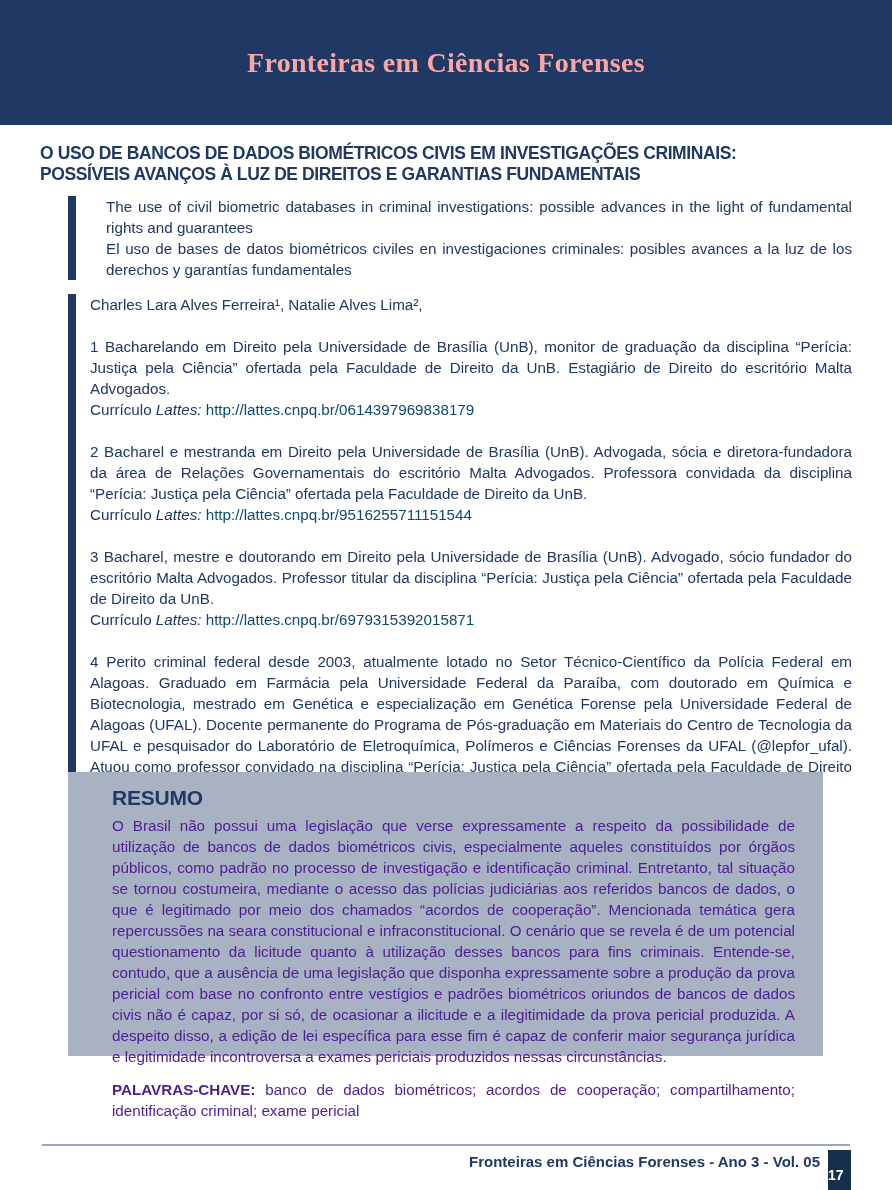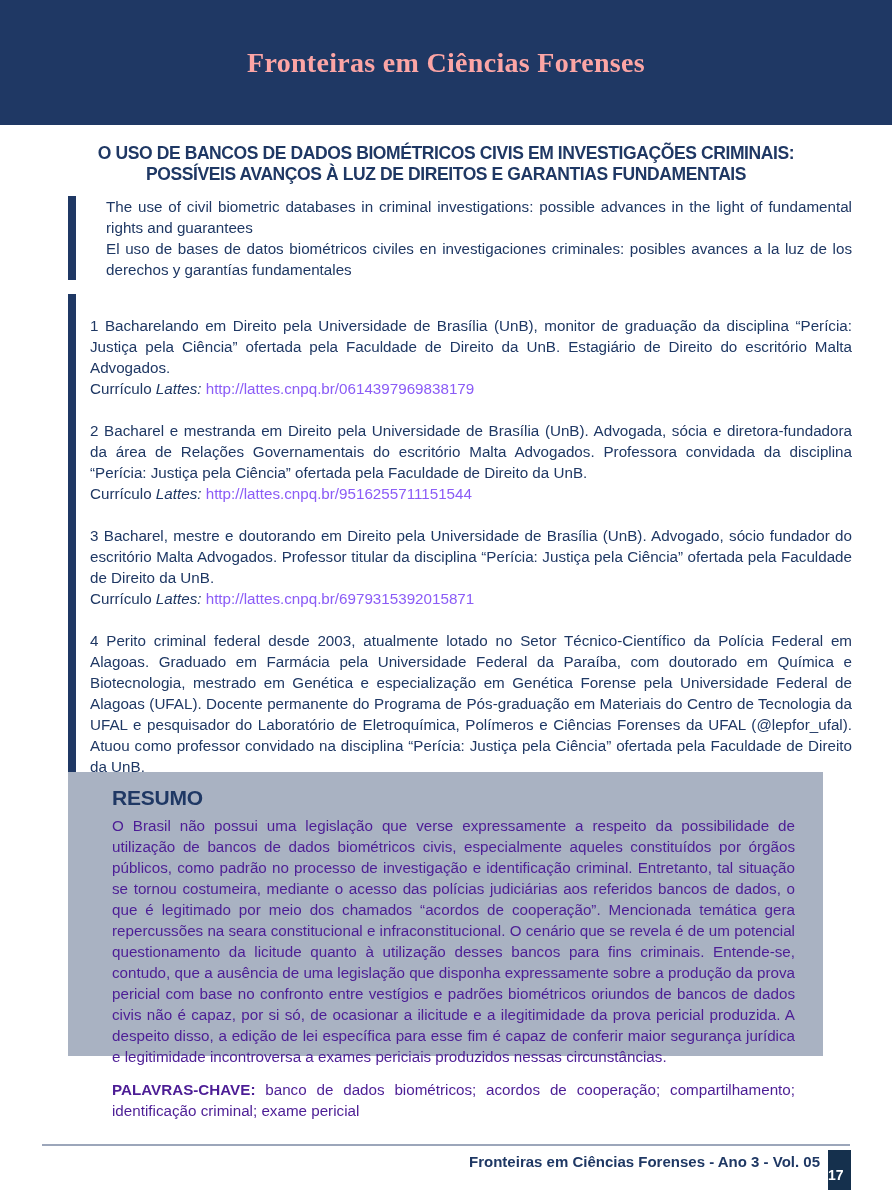--- a/index.html
+++ b/index.html
@@ -18,21 +18,20 @@
   }
   .journal-title {
     font-family:"Liberation Serif", serif;
     font-weight:bold;
     font-size:28px;
     color:#fca5a5;
     letter-spacing:0.3px;
   }
   .main-title {
     position:absolute; top:143px; left:40px; right:40px;
-    text-align:center;
     font-weight:bold;
     font-size:17.5px;
     line-height:21px;
     letter-spacing:-0.4px;
     color:#1f3864;
   }
   .trans-block {
     position:absolute; top:196px; left:68px; right:40px;
     border-left:8px solid #1f3864;
     padding-left:30px;
@@ -46,21 +45,21 @@
     border-left:8px solid #1f3864;
     padding-left:14px;
     font-size:15.2px;
     line-height:21px;
     color:#1f3864;
   }
   .authors { margin-bottom:21px; }
   .aff { text-align:justify; margin-bottom:21px; }
   .aff:last-child { margin-bottom:0; }
   .aff i { font-style:italic; }
-  .url, .email { color:#8b5cf6; text-decoration:none; cursor:pointer; }
+  .url, .email { color:#0c4a6e; text-decoration:none; cursor:pointer; }
   .abstract-box {
     position:absolute; top:772px; left:68px; width:755px; height:284px;
     background:#a9b2c2;
     padding:14px 28px 14px 44px;
   }
   .abstract-heading {
     font-size:21px; font-weight:bold; color:#1f3864;
     margin-bottom:5px; letter-spacing:-0.2px;
   }
   .abstract-text {
@@ -99,20 +98,21 @@
   <div>POSSÍVEIS AVANÇOS À LUZ DE DIREITOS E GARANTIAS FUNDAMENTAIS</div>
 </div>
 
 <div class="trans-block">
   <div>The use of civil biometric databases in criminal investigations: possible advances in the light of fundamental rights and guarantees</div>
   <div>El uso de bases de datos biométricos civiles en investigaciones criminales: posibles avances a la luz de los derechos y garantías fundamentales</div>
 </div>
 
 <div class="authors-affils">
   <div class="authors">
+    <div>Charles Lara Alves Ferreira¹, Natalie Alves Lima²,</div>
   </div>
 
   <p class="aff"><span>1 Bacharelando em Direito pela Universidade de Brasília (UnB), monitor de graduação da disciplina “Perícia: Justiça pela Ciência” ofertada pela Faculdade de Direito da UnB. Estagiário de Direito do escritório Malta Advogados.</span><br><span>Currículo</span> <i>Lattes:</i> <span class="url">http://lattes.cnpq.br/0614397969838179</span></p>
 
   <p class="aff"><span>2 Bacharel e mestranda em Direito pela Universidade de Brasília (UnB). Advogada, sócia e diretora-fundadora da área de Relações Governamentais do escritório Malta Advogados. Professora convidada da disciplina “Perícia: Justiça pela Ciência” ofertada pela Faculdade de Direito da UnB.</span><br><span>Currículo</span> <i>Lattes:</i> <span class="url">http://lattes.cnpq.br/9516255711151544</span></p>
 
   <p class="aff"><span>3 Bacharel, mestre e doutorando em Direito pela Universidade de Brasília (UnB). Advogado, sócio fundador do escritório Malta Advogados. Professor titular da disciplina “Perícia: Justiça pela Ciência” ofertada pela Faculdade de Direito da UnB.</span><br><span>Currículo</span> <i>Lattes:</i> <span class="url">http://lattes.cnpq.br/6979315392015871</span></p>
 
   <p class="aff"><span>4 Perito criminal federal desde 2003, atualmente lotado no Setor Técnico-Científico da Polícia Federal em Alagoas. Graduado em Farmácia pela Universidade Federal da Paraíba, com doutorado em Química e Biotecnologia, mestrado em Genética e especialização em Genética Forense pela Universidade Federal de Alagoas (UFAL). Docente permanente do Programa de Pós-graduação em Materiais do Centro de Tecnologia da UFAL e pesquisador do Laboratório de Eletroquímica, Polímeros e Ciências Forenses da UFAL (@lepfor_ufal). Atuou como professor convidado na disciplina “Perícia: Justiça pela Ciência” ofertada pela Faculdade de Direito da UnB.</span><br><span>Currículo</span> <i>Lattes:</i> <span class="url">http://lattes.cnpq.br/4184234863416619</span><br><span>*Correspondência:</span> <span class="email">alex.amla@pf.gov.br</span></p>
 </div>

